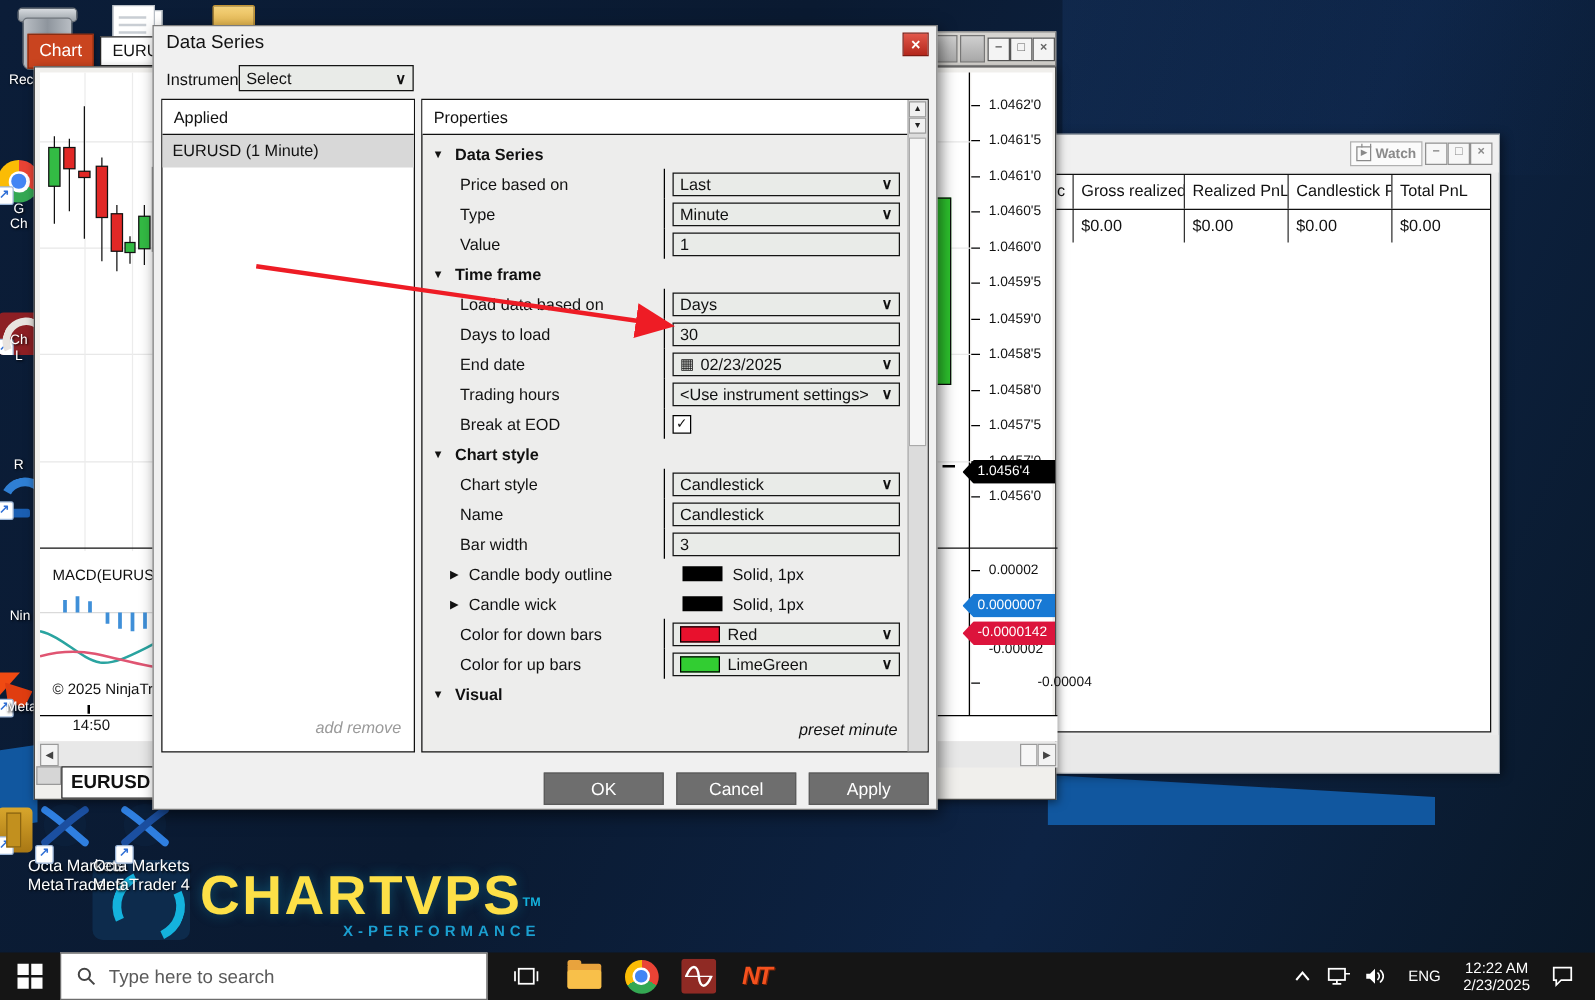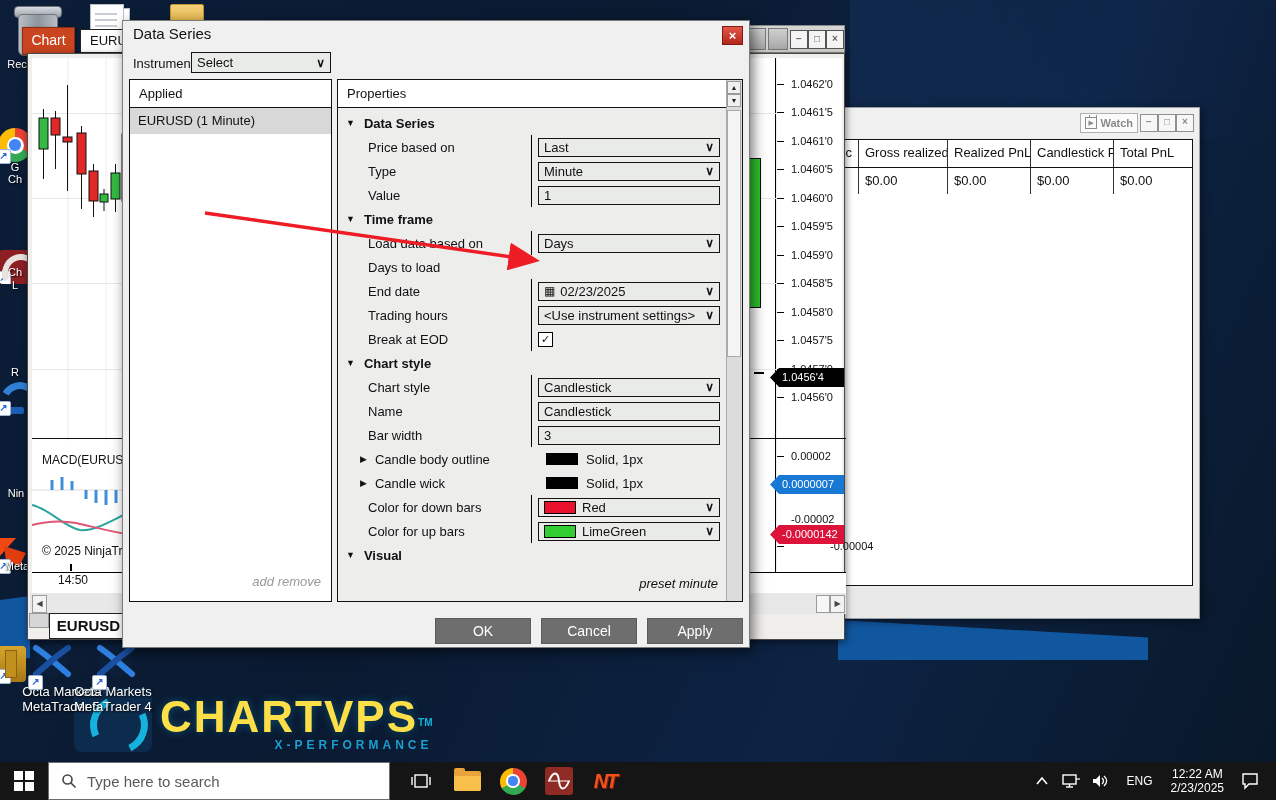--- a/index.html
+++ b/index.html
@@ -360,21 +360,21 @@
         <div class="tick-lab" style="top:333px;">1.0456'0</div>
 
       <div class="tick-dash" style="top:398px;"></div>
         <div class="tick-lab" style="top:392px;">0.00002</div>
       <div class="tick-lab" style="top:455px;">-0.00002</div>
       <div class="tick-dash" style="top:488px;"></div>
         <div class="tick-lab" style="top:482px;margin-left:39px;">-0.00004</div>
 
       <div class="ptag" style="top:310px;background:#000;">1.0456'4</div>
       <div class="ptag" style="top:417px;background:#1879d4;">0.0000007</div>
-      <div class="ptag" style="top:439px;background:#dc143c;margin-top:28px;">-0.0000142</div>
+      <div class="ptag" style="top:439px;background:#dc143c;">-0.0000142</div>
     </div>
     <div class="abs" style="left:726px;top:318px;width:10px;height:2px;background:#000;"></div>
 
     <div class="abs pane-div"></div>
     <div class="abs timestrip"></div>
     <div class="abs taxis-tick"></div>
     <div class="abs time-lab">14:50</div>
 
     <div class="abs sbar">
       <div class="abs sbtn" style="left:2px;">◀</div>
@@ -456,20 +456,25 @@
           <div class="lbl">Load data based on</div>
           <div class="pfield">
               <div class="fbox">
                 <span>Days</span>
                 <span class="chev">∨</span>
               </div>
             </div>
         </div>
         <div class="prow">
           <div class="lbl">Days to load</div>
+          <div class="pfield">
+              <div class="fbox">
+                <span>30</span>
+              </div>
+            </div>
         </div>
         <div class="prow">
           <div class="lbl">End date</div>
           <div class="pfield">
               <div class="fbox">
                 <span style="margin-right:5px;font-size:12px;">▦</span>
                 <span>02/23/2025</span>
                 <span class="chev">∨</span>
               </div>
             </div>

